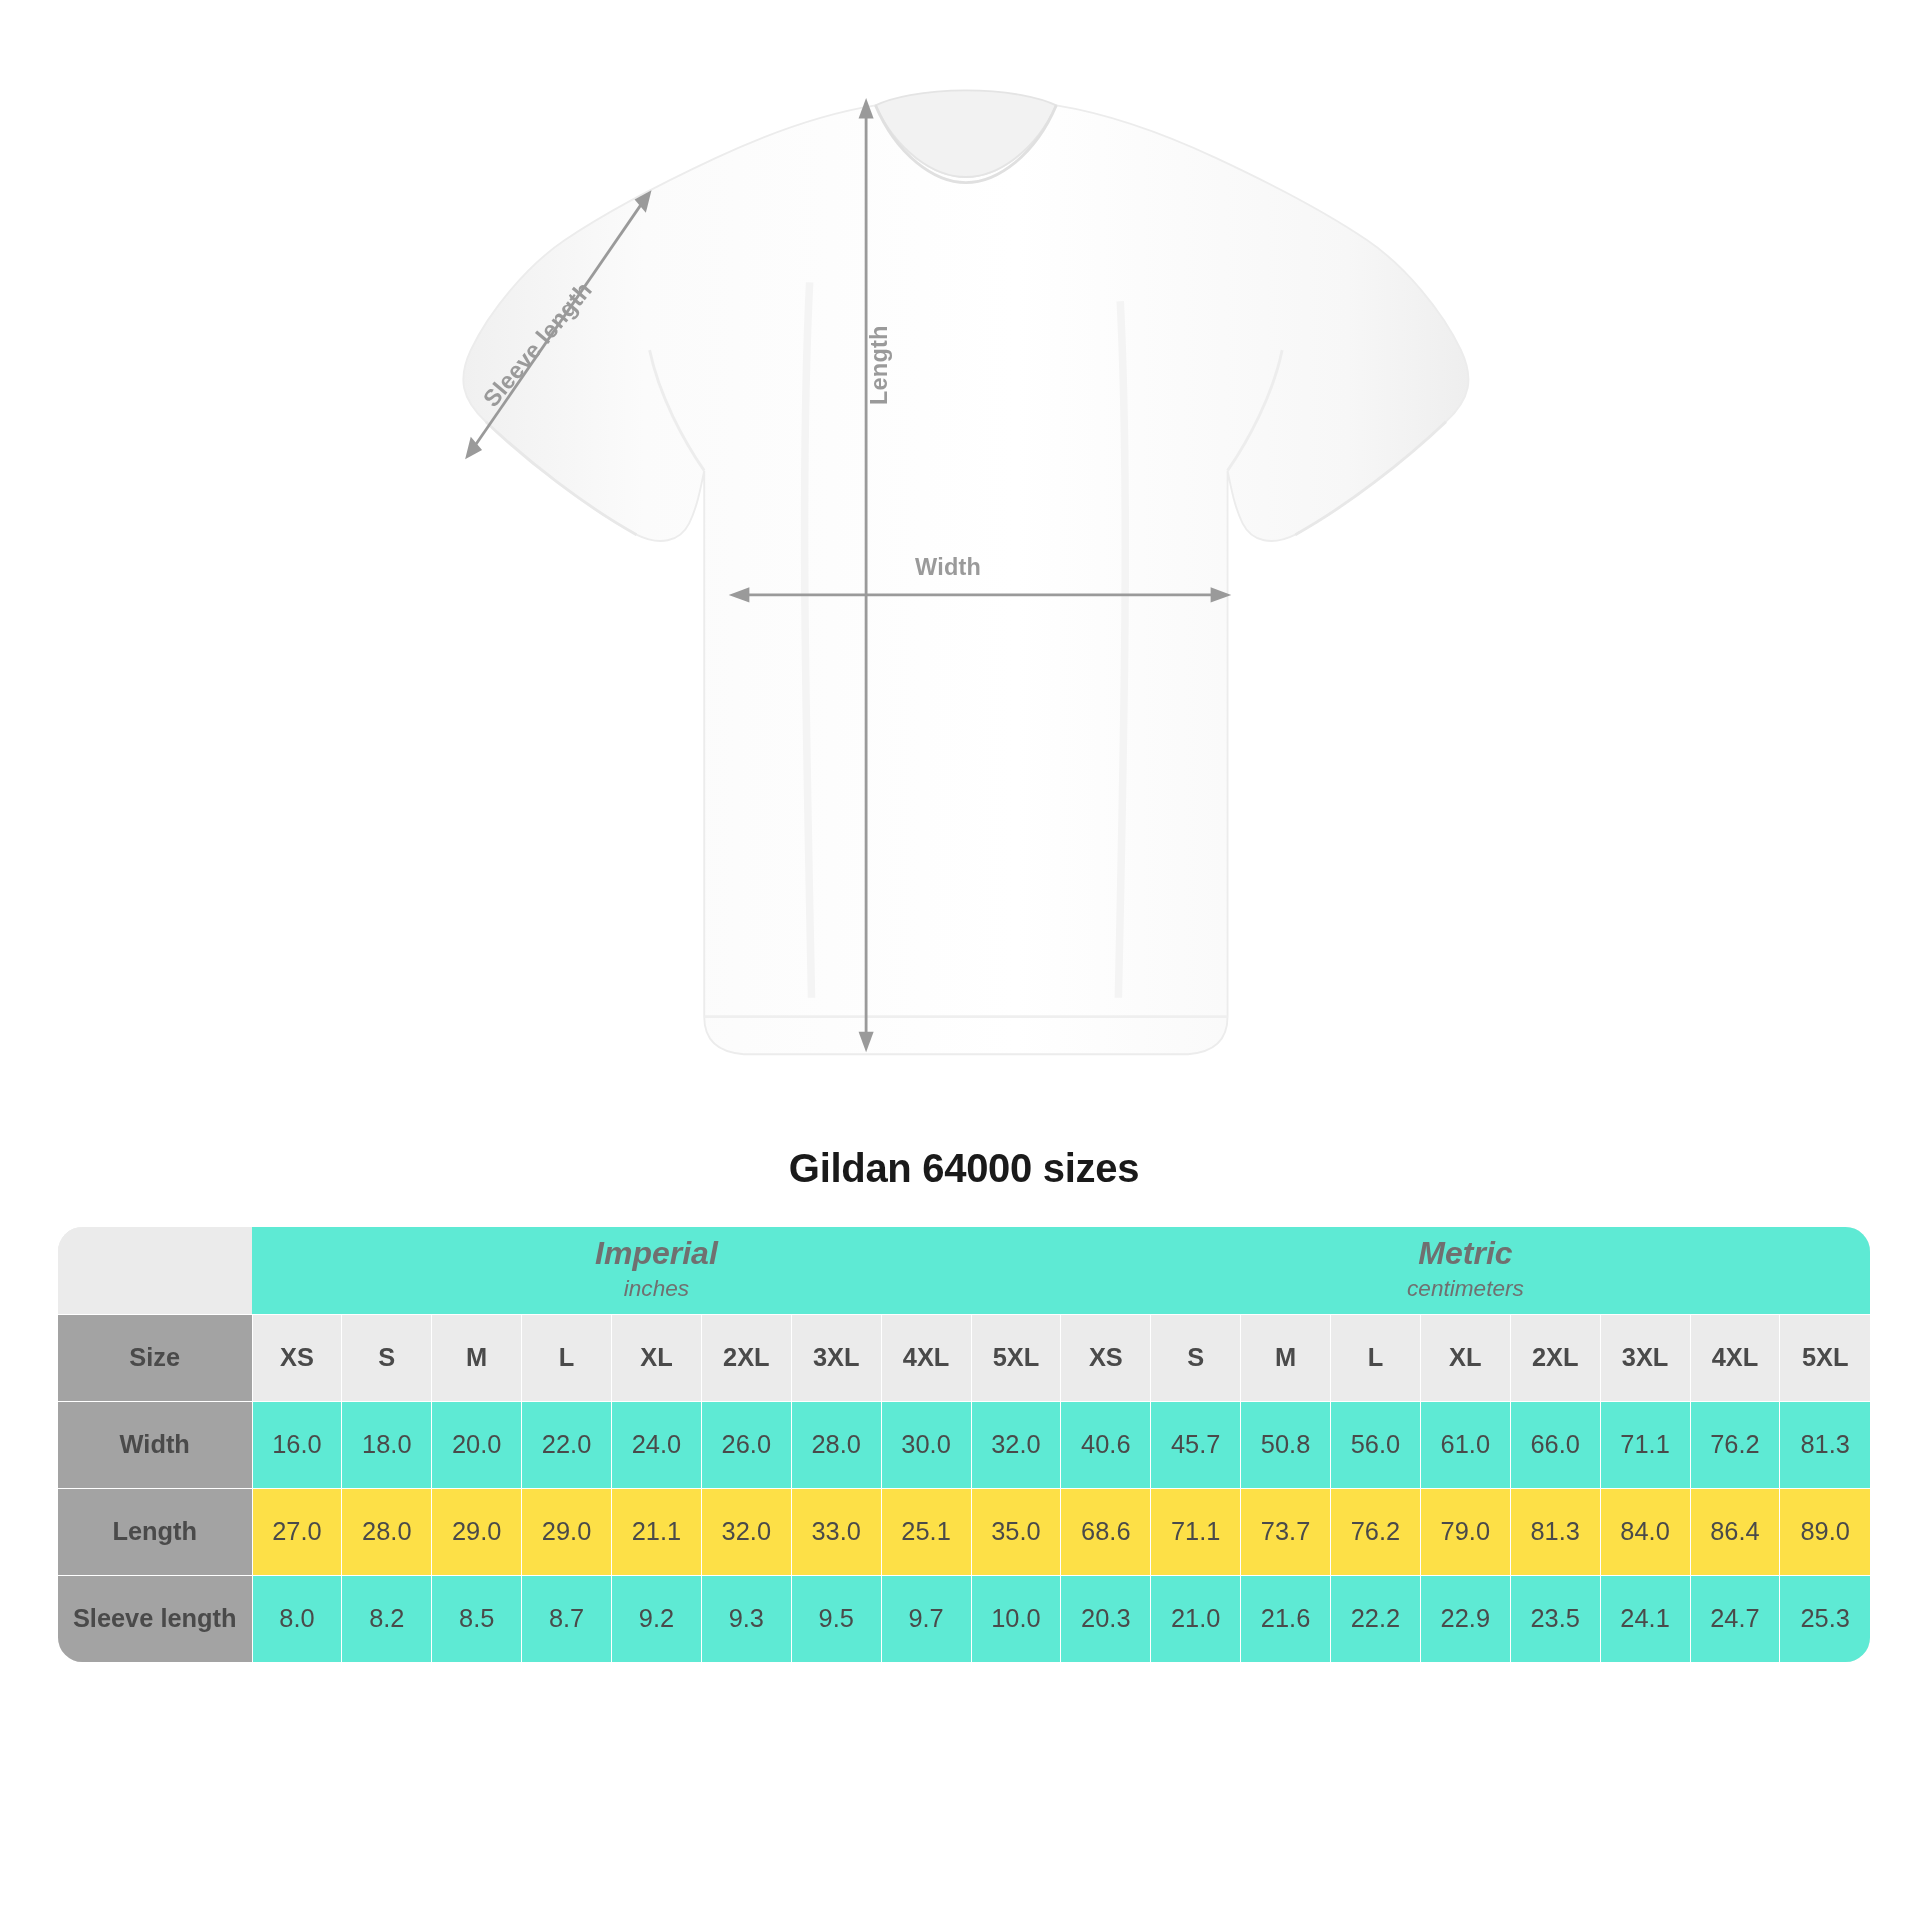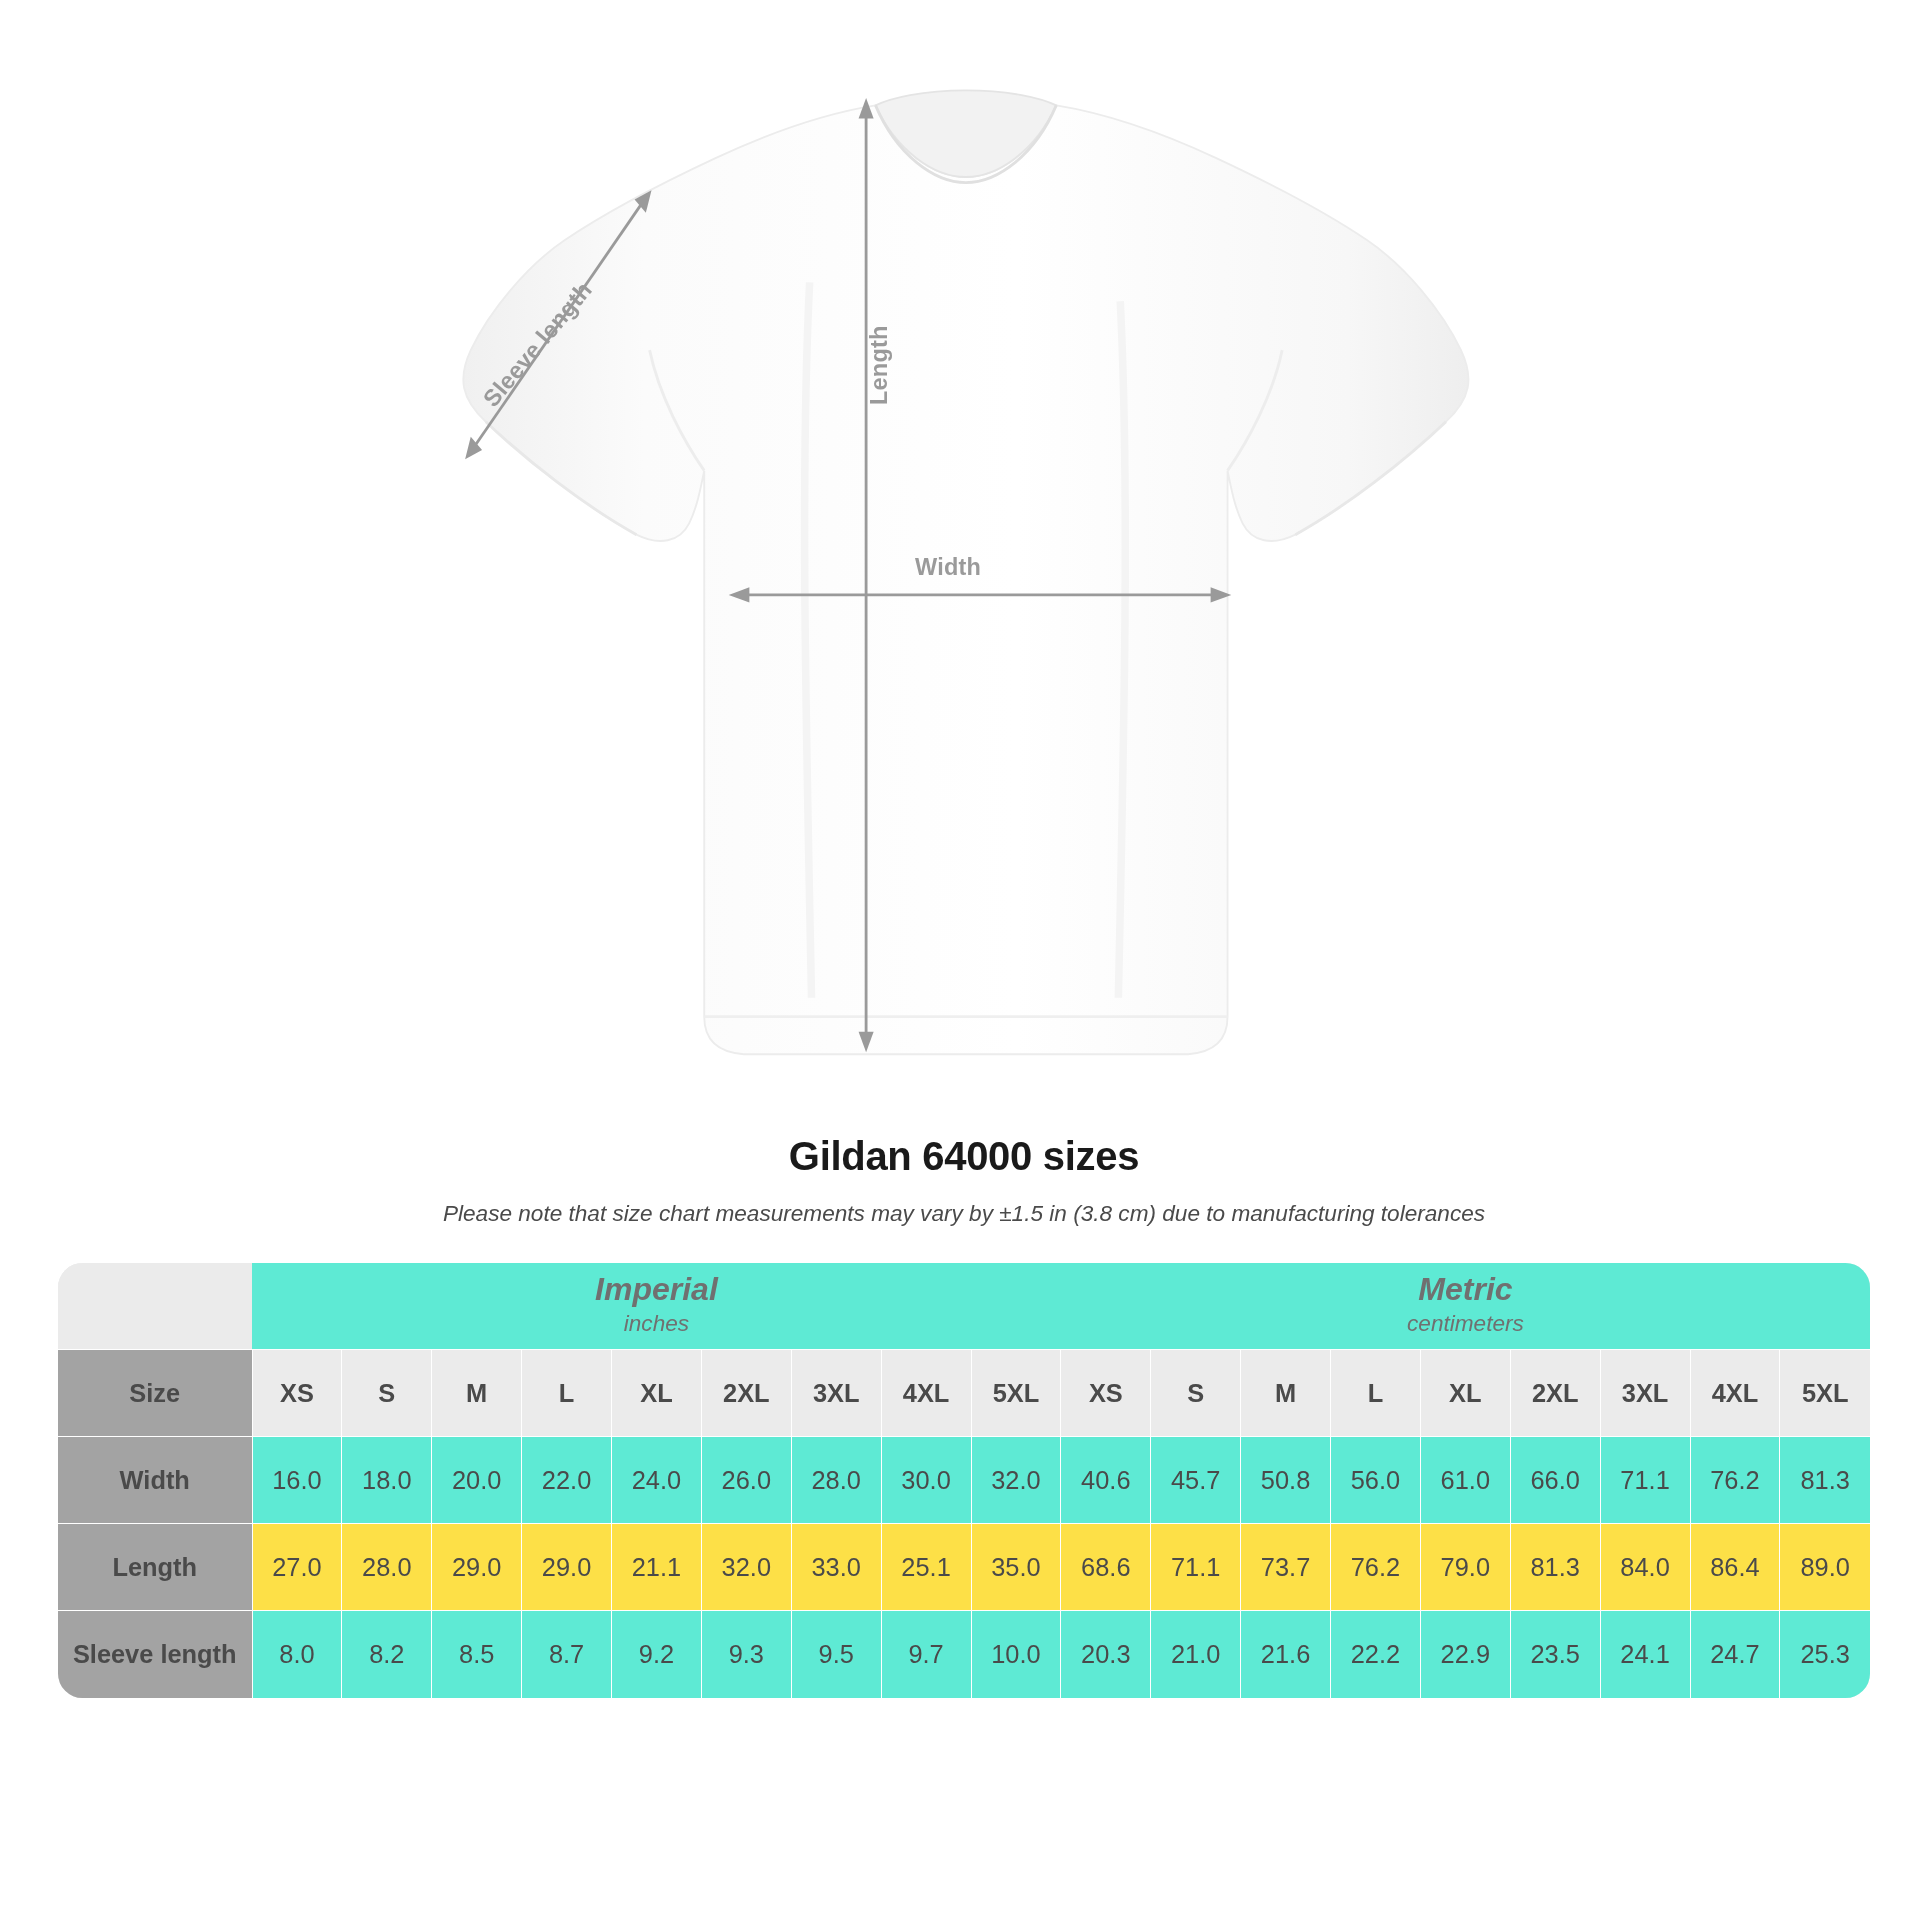--- a/index.html
+++ b/index.html
@@ -46,21 +46,21 @@
   }
   .dim-sleeve {
     left: 478px; top: 395px;
     transform: rotate(-50deg);
     transform-origin: left top;
   }
 
   
   .title-block {
     text-align: center;
-    margin-top: 28px;
+    margin-top: 40px;
   }
   .chart-title {
     font-size: 40px;
     font-weight: bold;
     color: #1a1a1a;
     margin: 0;
     letter-spacing: -0.3px;
   }
   .chart-note {
     font-size: 22.6px;
@@ -204,21 +204,20 @@
       </svg>
     </div>
 
     <div class="dim-label dim-width">Width</div>
     <div class="dim-label dim-length">Length</div>
     <div class="dim-label dim-sleeve">Sleeve length</div>
   </div>
 
   <div class="title-block">
     <h1 class="chart-title">Gildan 64000 sizes</h1>
-    <div class="chart-note">Please note that size chart measurements may vary by ±1.5 in (3.8 cm) due to manufacturing tolerances</div>
   </div>
 
   <div class="table-outer">
     <table class="size-table">
       <colgroup>
         <col style="width:194px">
         <col span="18">
       </colgroup>
       <tbody>
         <tr class="head-row">

